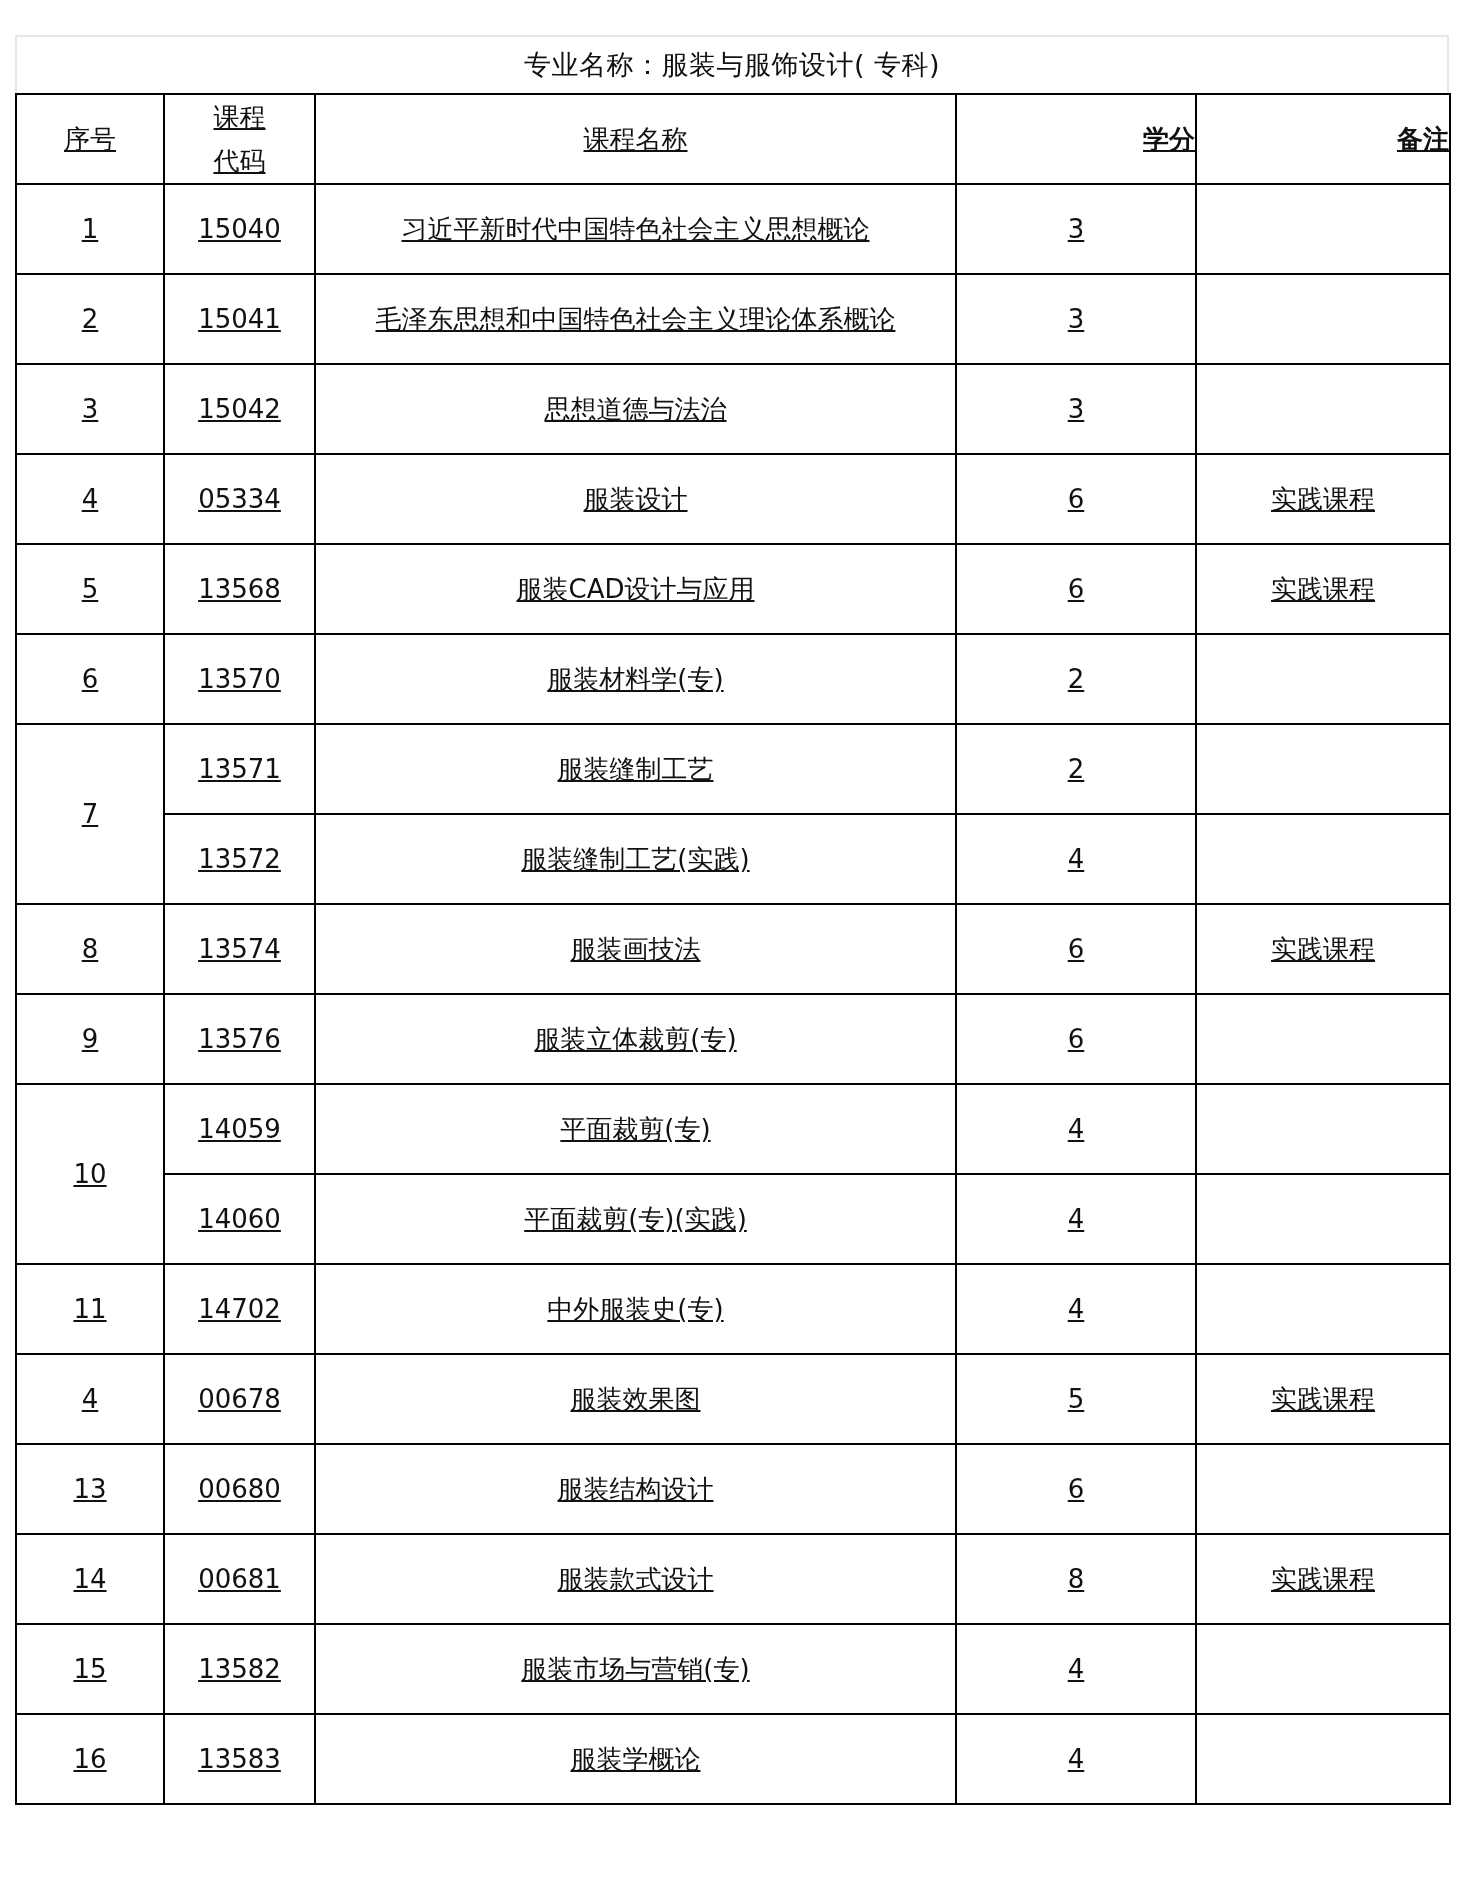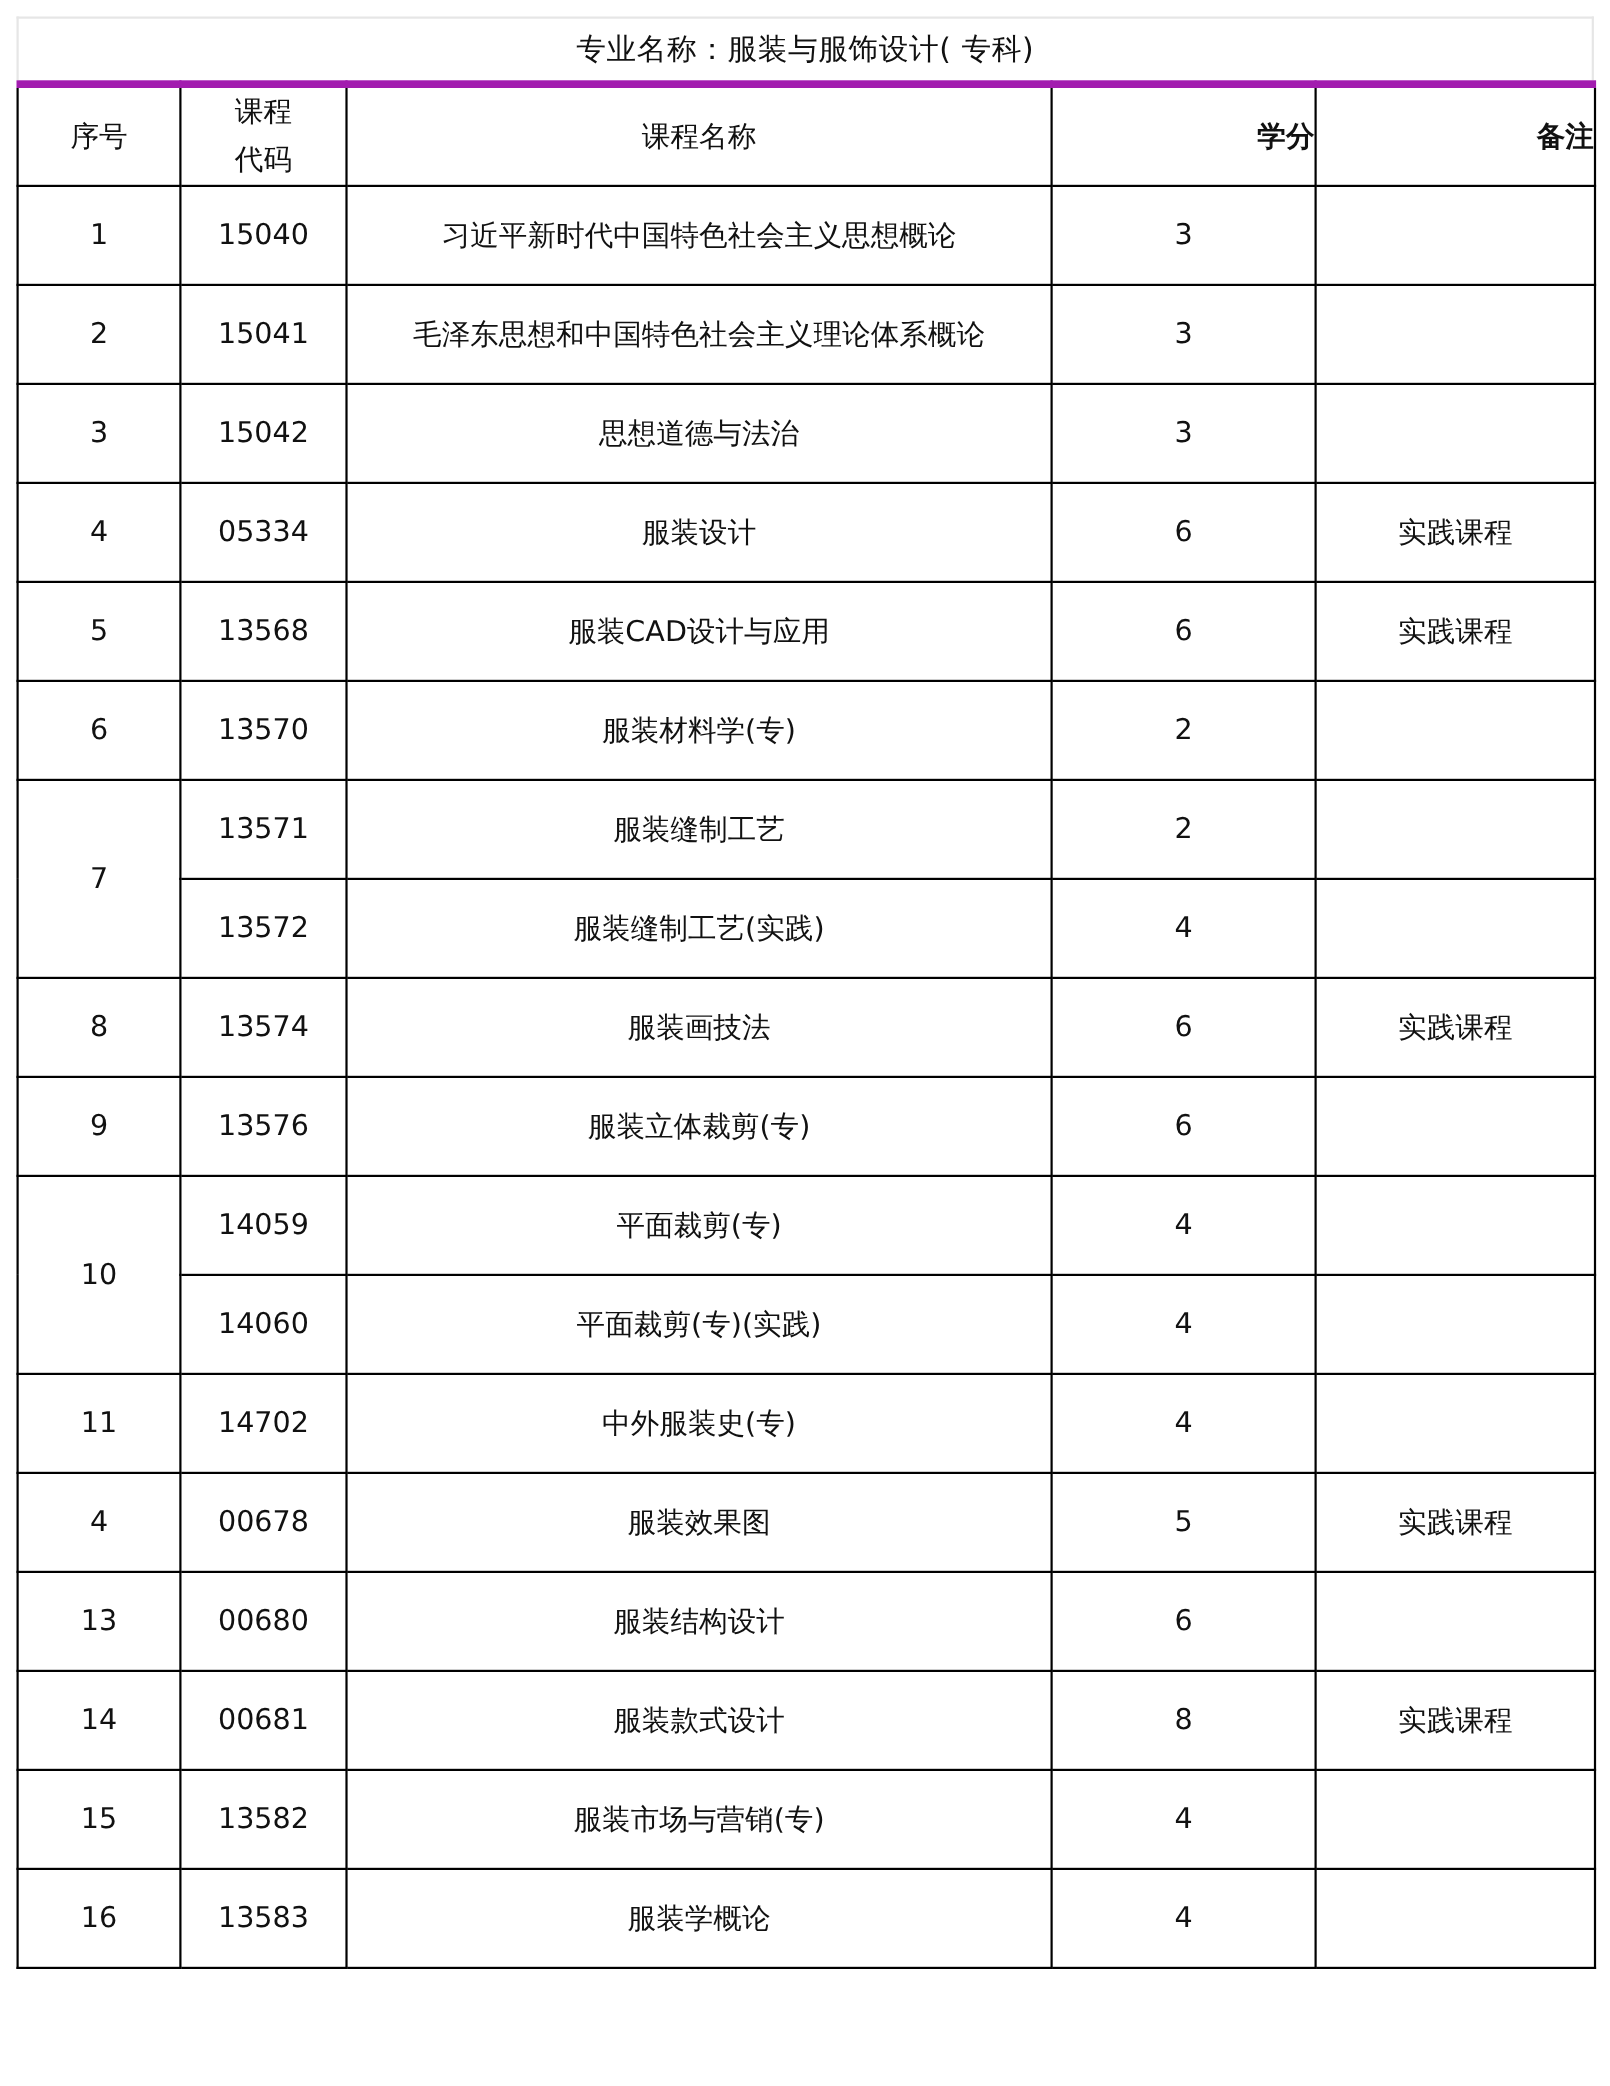--- a/index.html
+++ b/index.html
@@ -2,33 +2,33 @@
 <html><head>
 <meta charset="utf-8">
 <style>
   html, body { margin: 0; padding: 0; background: #ffffff; }
   body { width: 1464px; height: 1896px; position: relative; font-family: "DejaVu Sans", "Liberation Sans", sans-serif; color: #111; }
   .wrap { position: absolute; left: 15px; top: 15px; width: 1434px; }
   .title-row {
     box-sizing: border-box; width: 1434px; height: 58px;
     border: 2px solid #e6e6e6; border-bottom: none;
     display: flex; align-items: center; justify-content: center;
-    font-size: 27px; letter-spacing: 0.5px;
+    font-size: 27px; letter-spacing: 0.5px; margin-top: 20px;
   }
   .title-row + .title-row { border-top: 3px solid #e6e6e6; height: 58px; }
   table { border-collapse: collapse; width: 1434px; table-layout: fixed; }
   td, th {
     border: 2px solid #000; text-align: center; vertical-align: middle;
     font-size: 26px; font-weight: normal; padding: 0; height: 88px;
   }
   tr.head th { height: 88px; }
   tr.head th.bold { font-weight: bold; text-align: right; }
   tr.head th .stack { display: block; line-height: 44px; }
   col.c1 { width: 148px; } col.c2 { width: 151px; } col.c3 { width: 641px; } col.c4 { width: 240px; } col.c5 { width: 254px; }
-  .outer { border-top: 7px solid #a21caf; }
+  .outer { border-top: 2px solid #a21caf; text-decoration: underline; }
 </style>
 </head>
 <body>
 
 <div class="wrap">
   <div class="title-row">
     <span>专业名称：服装与服饰设计( 专科)</span>
   </div>
   <table class="outer">
     <colgroup>

